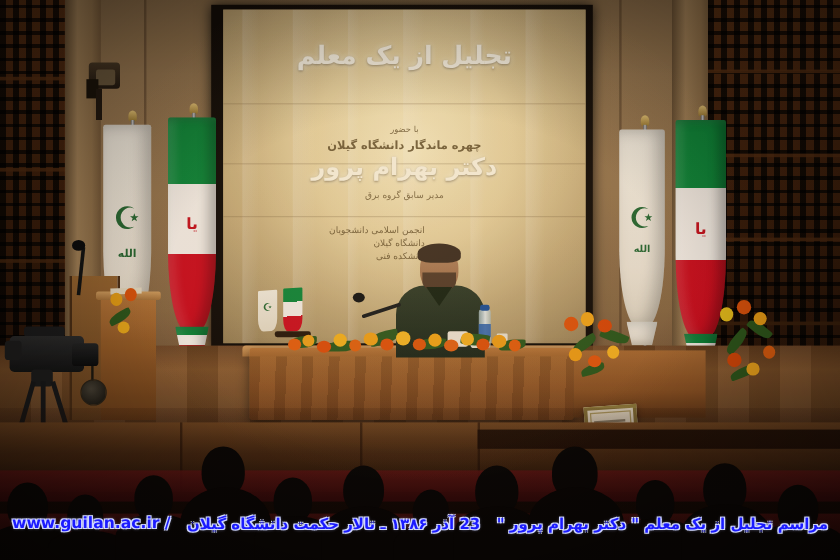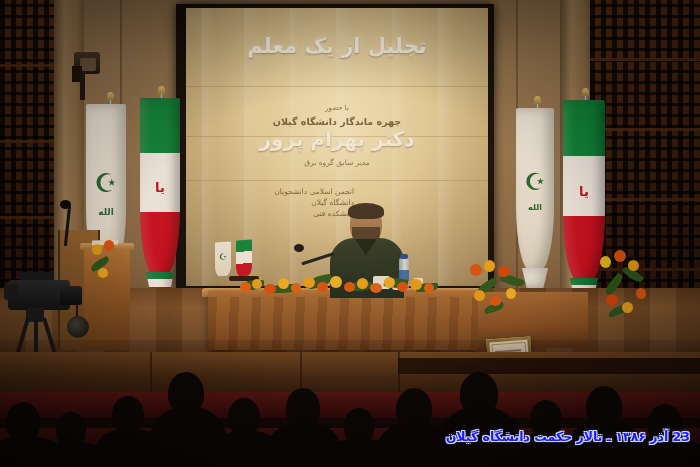--- a/index.html
+++ b/index.html
@@ -623,16 +623,18 @@
     <div class="shoulder" style="left:568px;top:420px;width:74px;height:48px;"></div>
 
     <div class="head" style="left:648px;top:404px;width:34px;height:40px;"></div>
     <div class="shoulder" style="left:630px;top:436px;width:74px;height:32px;"></div>
   </div>
 
   <div class="warm"></div>
   <div class="grade"></div>
 
   <div class="caption">
+    <span class="cap-text">مراسم تجلیل از یک معلم " دکتر بهرام پرور "</span>
     <span class="cap-text">23 آذر ۱۳۸۶ ـ تالار حکمت دانشگاه گیلان</span>
+    <span class="cap-url">www.guilan.ac.ir /</span>
   </div>
 
 </div>
 
 </body></html>

